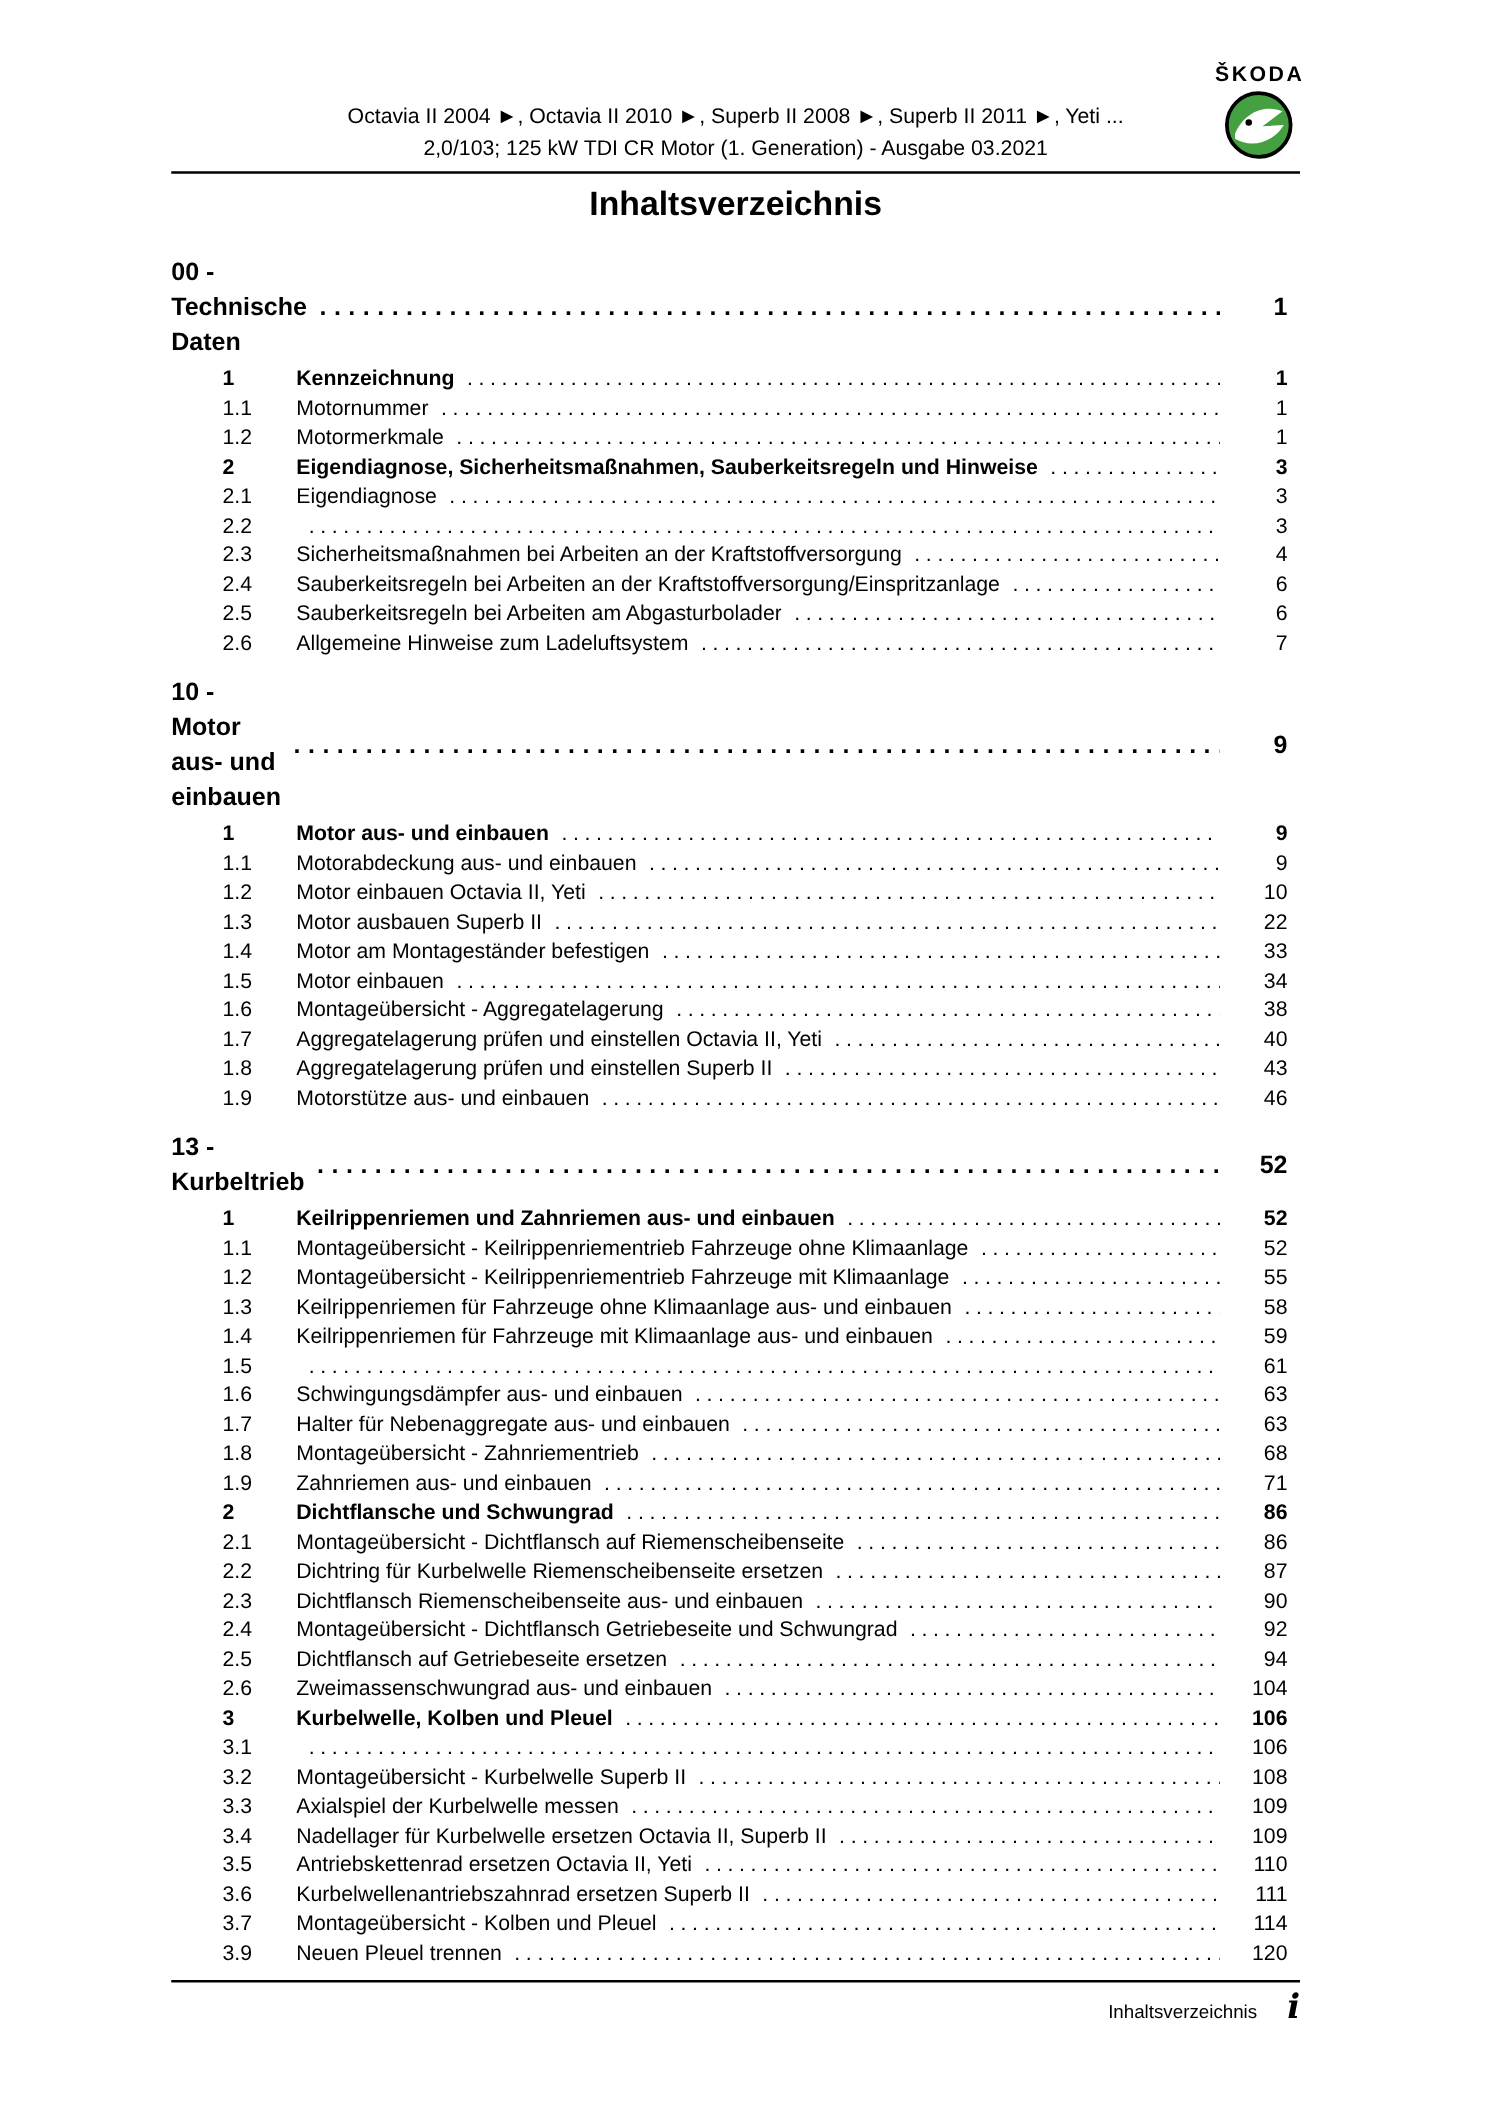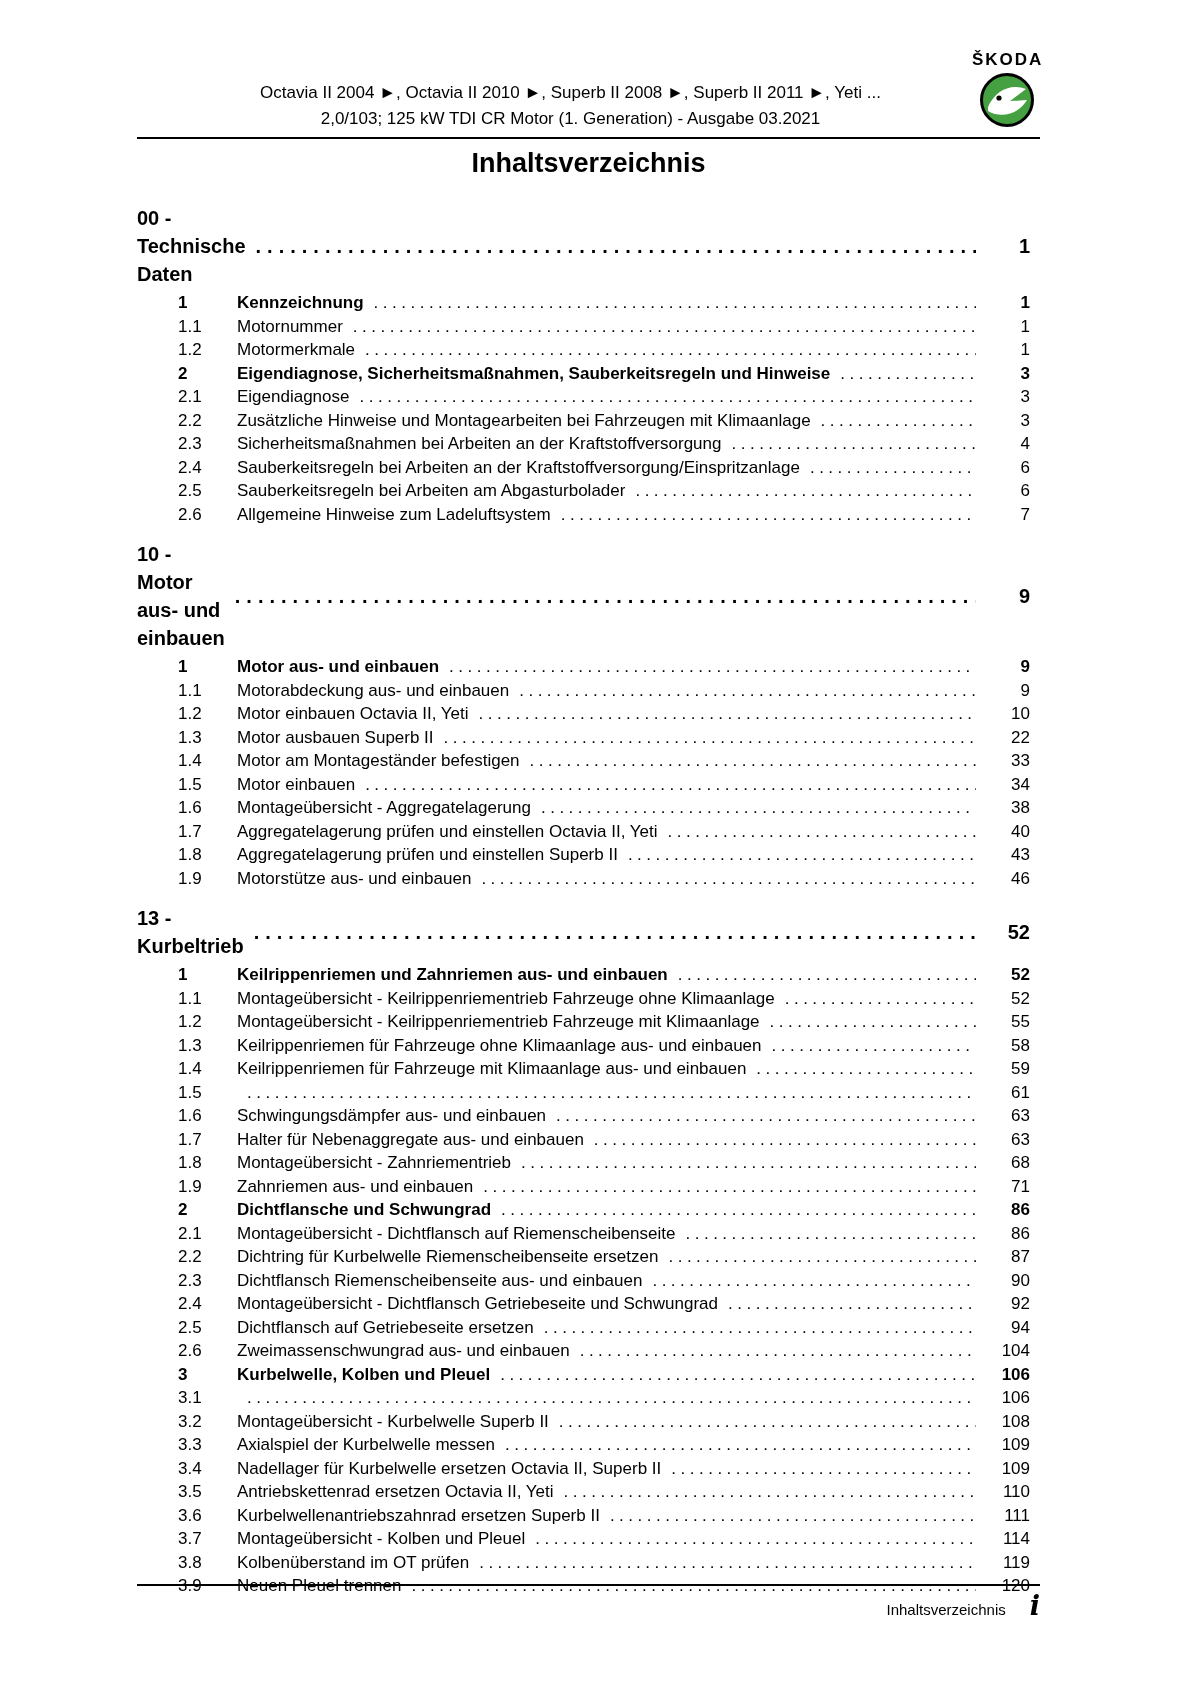--- a/index.html
+++ b/index.html
@@ -1,20 +1,20 @@
 <!DOCTYPE html>
 <html><head>
 <meta charset="utf-8">
 <style>
   * { margin:0; padding:0; box-sizing:border-box; }
   html,body { background:#ffffff; }
   body { font-family:"Liberation Sans", sans-serif; color:#000; }
   .page { position:relative; width:1191px; height:1684px; background:#fff; overflow:hidden; }
 
-  .header-block { position:absolute; top:80px; left:119px; width:903px; text-align:center;
+  .header-block { position:absolute; top:80px; left:137px; width:903px; text-align:center;
                   font-size:17px; line-height:26px; }
   .logo { position:absolute; top:50px; left:972px; width:70px; text-align:center; }
   .logo .brand-name { display:block; font-size:17px; font-weight:bold; letter-spacing:2px; margin-bottom:2px; }
   .rule-top { position:absolute; top:137px; left:137px; width:903px; border-top:2px solid #000; }
   .doc-title { position:absolute; top:148px; left:137px; width:903px; text-align:center;
                font-size:27px; font-weight:bold; }
 
   .toc { position:absolute; top:204px; left:137px; width:893px; }
   .chapter { margin-top:14px; }
   .chapter:first-child { margin-top:0; }
@@ -96,21 +96,20 @@
 
   <div class="row item">
     <span class="num">2.1</span>
     <span class="t">Eigendiagnose</span>
     <span class="dots"></span>
     <span class="pg">3</span>
   </div>
 
   <div class="row item">
     <span class="num">2.2</span>
-    <span class="t">Zusätzliche Hinweise und Montagearbeiten bei Fahrzeugen mit Klimaanlage</span>
     <span class="dots"></span>
     <span class="pg">3</span>
   </div>
 
   <div class="row item">
     <span class="num">2.3</span>
     <span class="t">Sicherheitsmaßnahmen bei Arbeiten an der Kraftstoffversorgung</span>
     <span class="dots"></span>
     <span class="pg">4</span>
   </div>
@@ -390,26 +389,20 @@
     <span class="pg">111</span>
   </div>
 
   <div class="row item">
     <span class="num">3.7</span>
     <span class="t">Montageübersicht - Kolben und Pleuel</span>
     <span class="dots"></span>
     <span class="pg">114</span>
   </div>
 
-  <div class="row item">
-    <span class="num">3.8</span>
-    <span class="t">Kolbenüberstand im OT prüfen</span>
-    <span class="dots"></span>
-    <span class="pg">119</span>
-  </div>
 
   <div class="row item">
     <span class="num">3.9</span>
     <span class="t">Neuen Pleuel trennen</span>
     <span class="dots"></span>
     <span class="pg">120</span>
   </div>
 </div>
   </section>
 </div>

